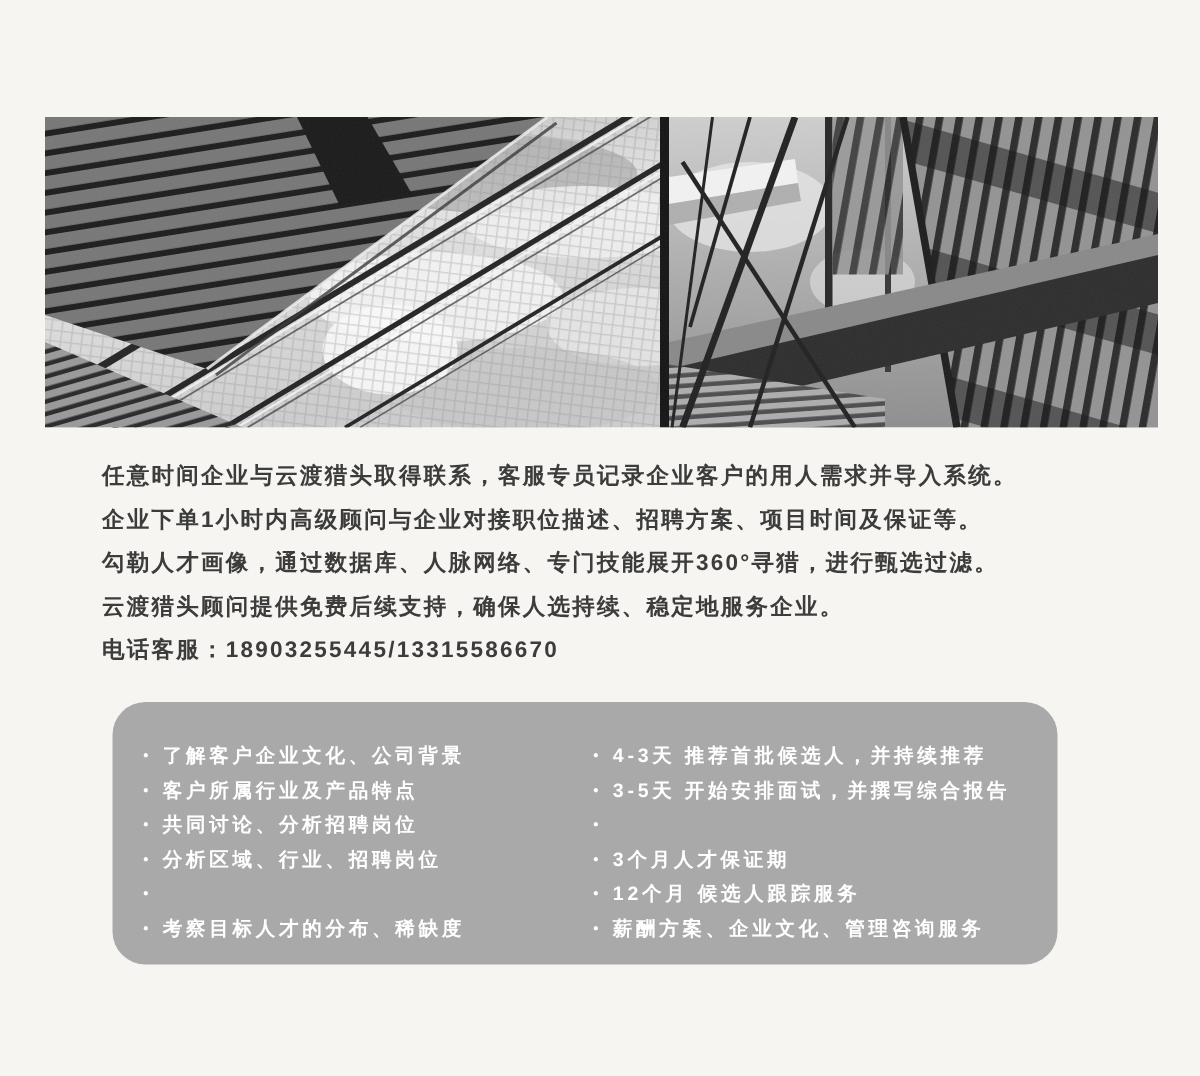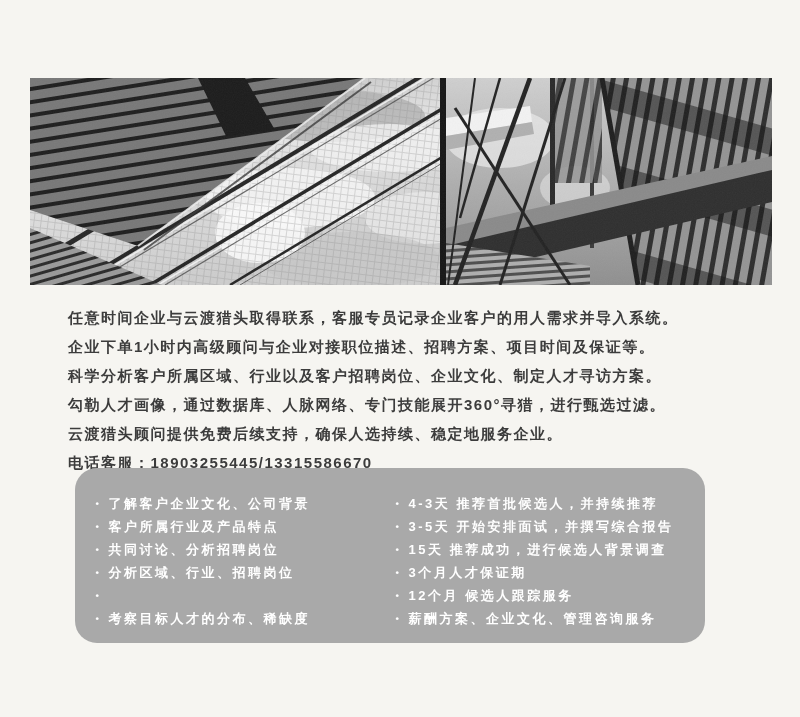--- a/index.html
+++ b/index.html
@@ -141,21 +141,20 @@
         </g>
       </g>
 
       <rect width="742" height="207" filter="url(#grain)" opacity="0.06"></rect>
     </svg>
   </div>
 
   <div class="intro">
     <div class="intro-line">任意时间企业与云渡猎头取得联系，客服专员记录企业客户的用人需求并导入系统。</div>
     <div class="intro-line">企业下单1小时内高级顾问与企业对接职位描述、招聘方案、项目时间及保证等。</div>
-    <div class="intro-line">科学分析客户所属区域、行业以及客户招聘岗位、企业文化、制定人才寻访方案。</div>
     <div class="intro-line">勾勒人才画像，通过数据库、人脉网络、专门技能展开360°寻猎，进行甄选过滤。</div>
     <div class="intro-line">云渡猎头顾问提供免费后续支持，确保人选持续、稳定地服务企业。</div>
     <div class="intro-line">电话客服：18903255445/13315586670</div>
   </div>
 
   <div class="panel">
     <ul class="col col-left">
       <li>
           <span class="dot">•</span>
           <span>了解客户企业文化、公司背景</span>
@@ -184,21 +183,20 @@
       <li>
           <span class="dot">•</span>
           <span>4-3天 推荐首批候选人，并持续推荐</span>
         </li>
       <li>
           <span class="dot">•</span>
           <span>3-5天 开始安排面试，并撰写综合报告</span>
         </li>
       <li>
           <span class="dot">•</span>
-          <span>15天 推荐成功，进行候选人背景调查</span>
         </li>
       <li>
           <span class="dot">•</span>
           <span>3个月人才保证期</span>
         </li>
       <li>
           <span class="dot">•</span>
           <span>12个月 候选人跟踪服务</span>
         </li>
       <li>

